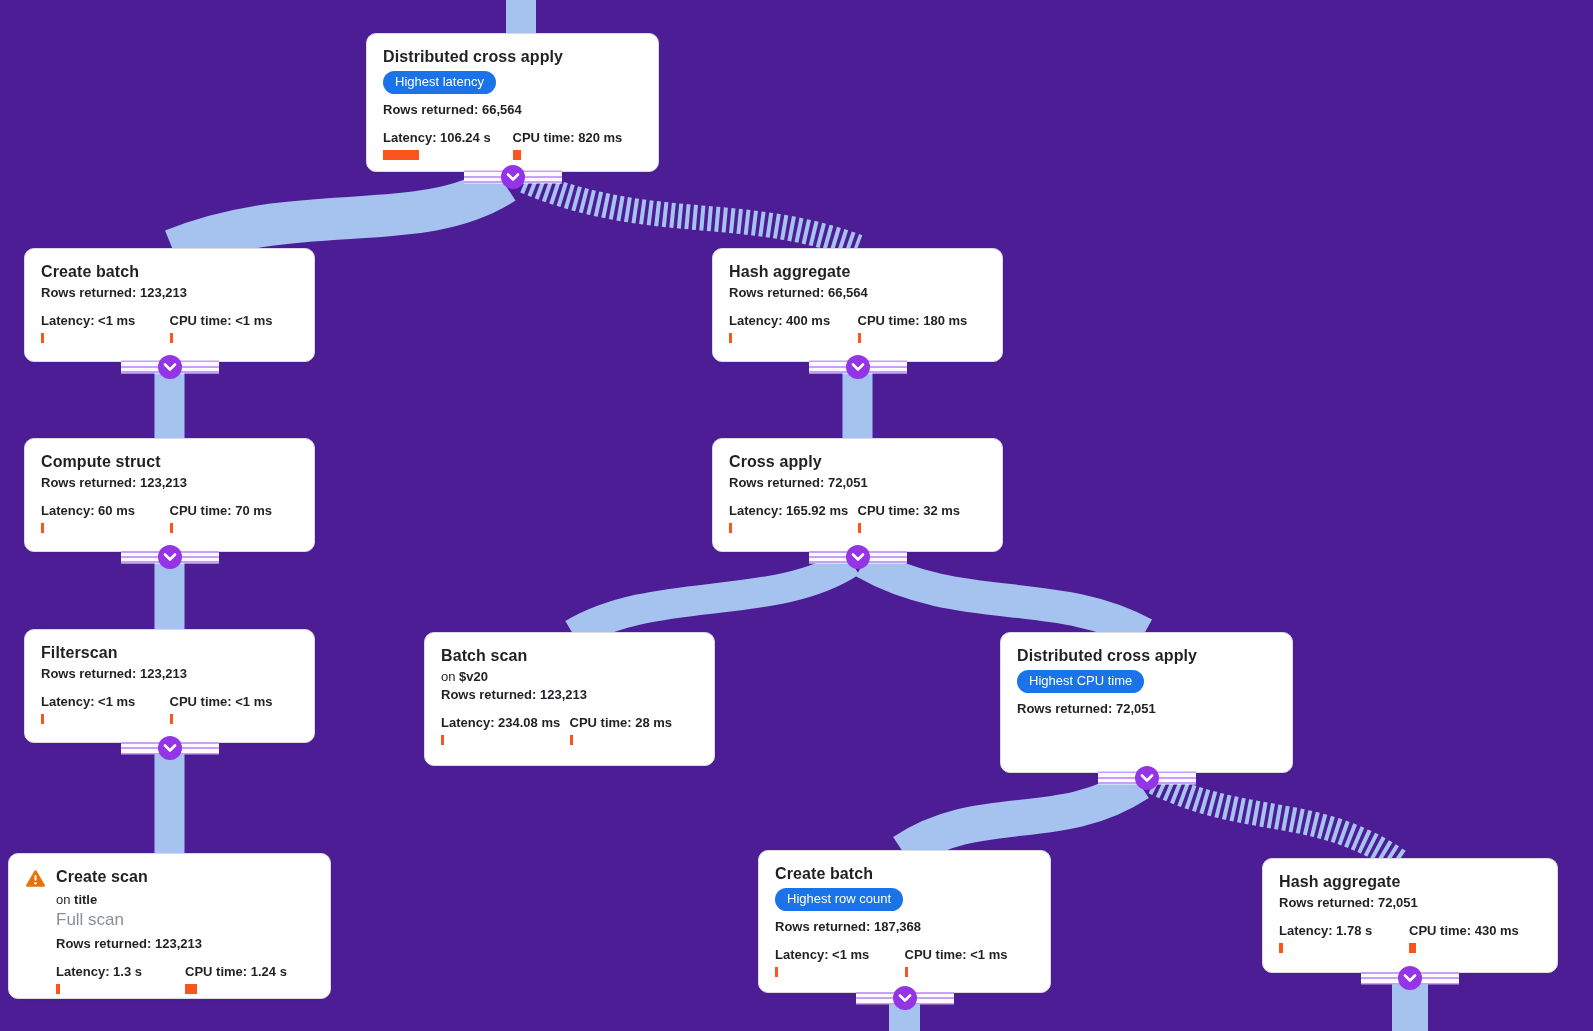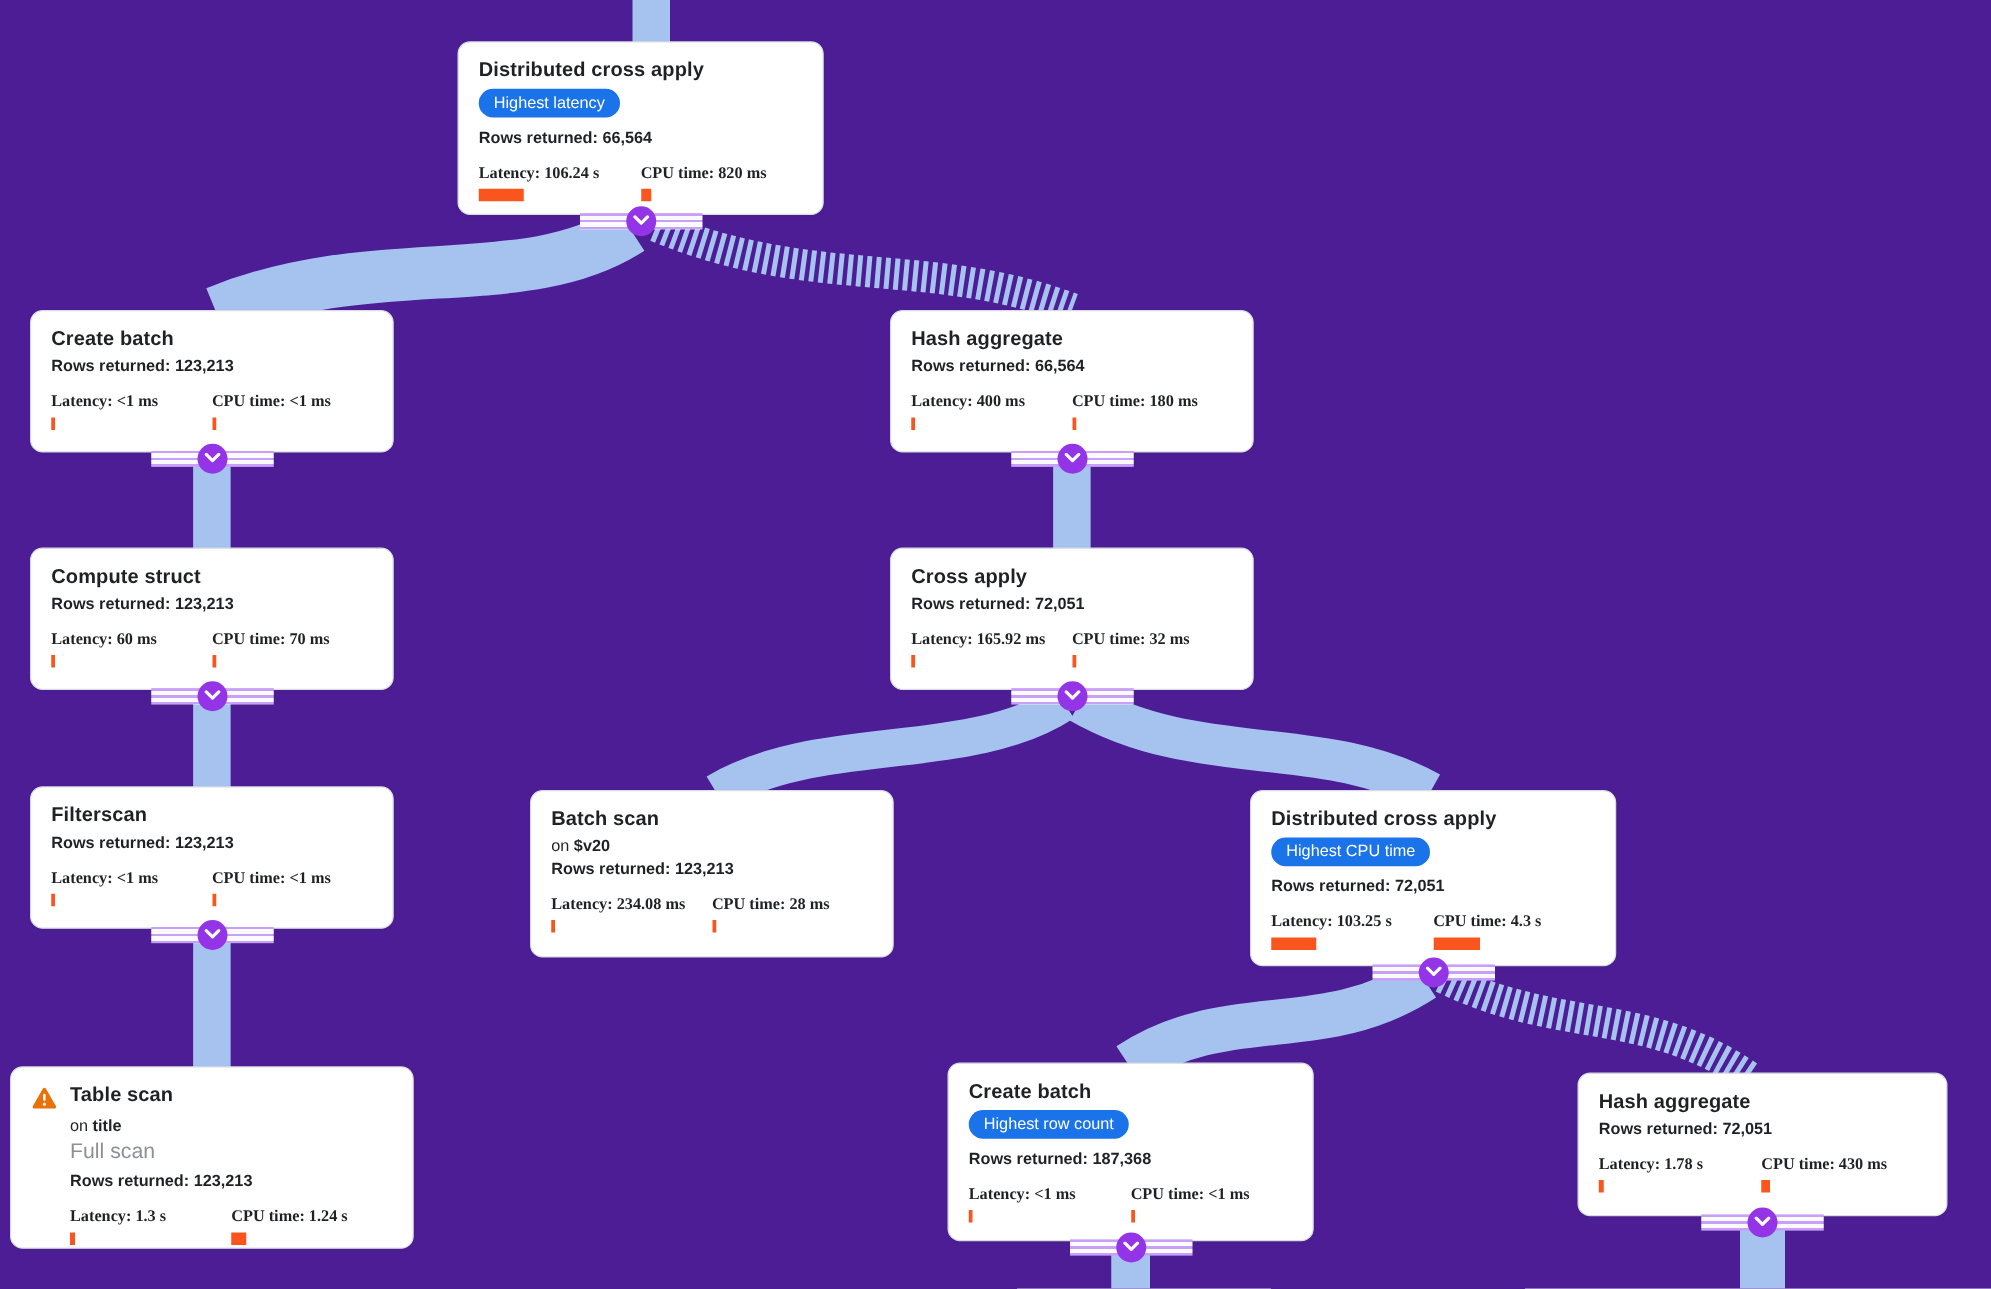--- a/index.html
+++ b/index.html
@@ -25,21 +25,21 @@
   .badge {
     display:inline-block; background:#1a73e8; color:#fff;
     font-size:13px; line-height:16px; padding:3px 12px 4px;
     border-radius:12px; margin:1px 0 6px;
   }
   .rows-line { font-size:13px; font-weight:700; margin:2px 0 0; }
   .on-line  { font-size:13px; margin:0 0 3px; }
   .on-obj   { font-weight:700; }
   .note-line { font-size:17px; color:#8b9097; margin:0 0 6px; }
   .metrics { display:flex; margin-top:13px; }
-  .metric  { width:130px;font-family:Liberation Serif, serif; }
+  .metric  { width:130px; }
   .metric-label { font-size:13px; font-weight:700; white-space:nowrap; }
   .bar-track { margin-top:5px; height:10px; }
   .bar { height:10px; background:#fa551d; }
 
   .warn-row { display:flex; align-items:flex-start; gap:10px; }
   .warn-icon { flex:0 0 auto; margin-top:2px; }
   .indent { margin-left:31px; }
 
   .connector {
     position:absolute; width:98px; height:26px;
@@ -157,21 +157,21 @@
 
   <div class="node" style="left:8px; top:853px; width:323px; height:146px;">
     <div class="warn-row">
       <span class="warn-icon">
         <svg width="21" height="19" viewBox="0 0 24 21">
           <path d="M10.7 1.8 a1.5 1.5 0 0 1 2.6 0 l9.2 15.9 a1.5 1.5 0 0 1 -1.3 2.3 H2.8 a1.5 1.5 0 0 1 -1.3 -2.3 Z" fill="#e8710a"></path>
           <rect x="10.9" y="6.6" width="2.2" height="6.4" rx="1.1" fill="#fff"></rect>
           <circle cx="12" cy="16" r="1.4" fill="#fff"></circle>
         </svg>
       </span>
-      <div class="node-title">Table scan</div>
+      <div class="node-title">Create scan</div>
     </div>
     <div class="indent">
       <div class="on-line">
         <span>on</span>
         <span class="on-obj">title</span>
       </div>
       <div class="note-line">Full scan</div>
       <div class="rows-line">Rows returned: 123,213</div>
       <div class="metrics">
         <div class="metric">
@@ -248,34 +248,20 @@
             <div class="bar" style="width:3px"></div>
           </div>
       </div>
     </div>
   </div>
 
   <div class="node" style="left:1000px; top:632px; width:293px; height:141px;">
     <div class="node-title">Distributed cross apply</div>
     <div class="badge">Highest CPU time</div>
     <div class="rows-line">Rows returned: 72,051</div>
-    <div class="metrics">
-      <div class="metric">
-        <div class="metric-label">Latency: 103.25 s</div>
-        <div class="bar-track">
-            <div class="bar" style="width:36px"></div>
-          </div>
-      </div>
-      <div class="metric">
-        <div class="metric-label">CPU time: 4.3 s</div>
-        <div class="bar-track">
-            <div class="bar" style="width:37px"></div>
-          </div>
-      </div>
-    </div>
   </div>
 
   <div class="node" style="left:758px; top:850px; width:293px; height:143px;">
     <div class="node-title">Create batch</div>
     <div class="badge">Highest row count</div>
     <div class="rows-line">Rows returned: 187,368</div>
     <div class="metrics">
       <div class="metric">
         <div class="metric-label">Latency: &lt;1 ms</div>
         <div class="bar-track">

